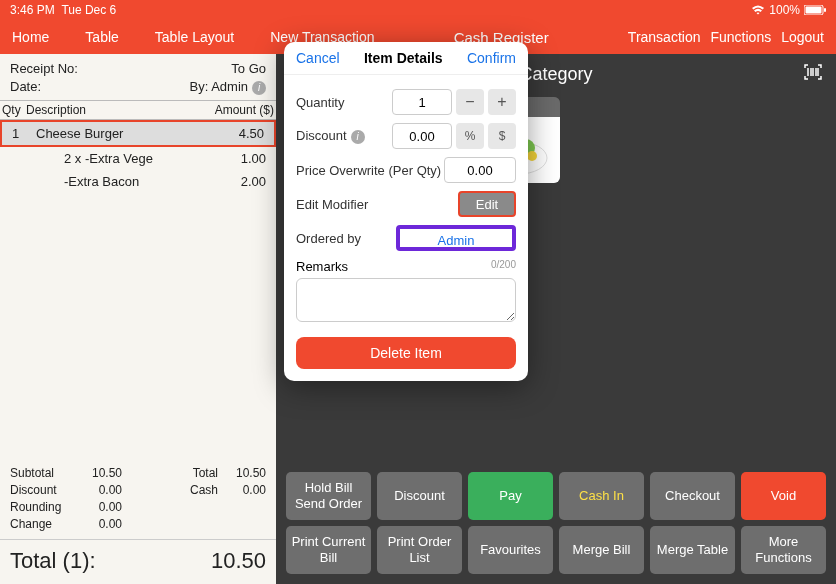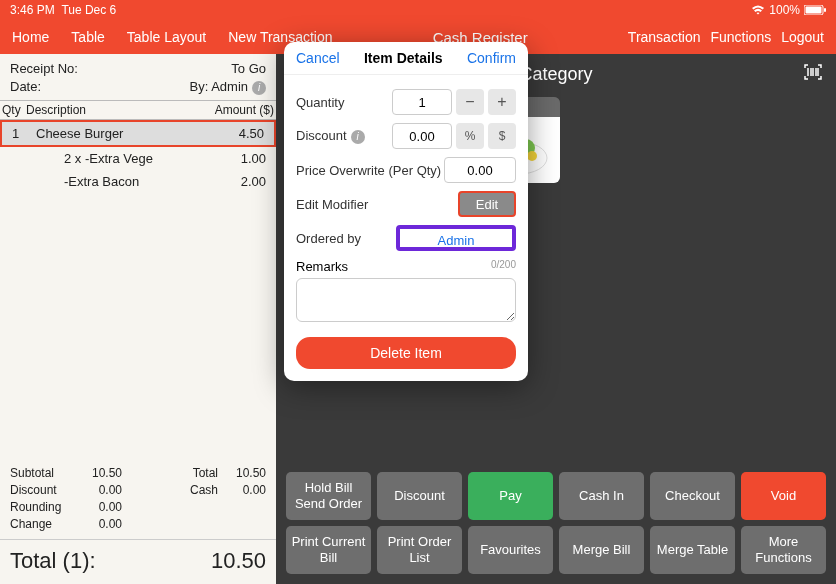--- a/index.html
+++ b/index.html
@@ -1,20 +1,20 @@
 <!DOCTYPE html>
 <html><head>
   <meta charset="utf-8">
   <style>
     *{margin:0;padding:0;box-sizing:border-box;font-family:-apple-system,Helvetica,Arial,sans-serif}
     body{width:836px;height:584px;background:#3a3a3a;overflow:hidden;position:relative}
     .status-bar{height:20px;background:#f0492f;color:#fff;display:flex;justify-content:space-between;align-items:center;padding:0 10px;font-size:12px}
     .status-right{display:flex;align-items:center;gap:4px}
     .nav-bar{height:34px;background:#f0492f;display:flex;align-items:center;padding:0 12px;color:#fff;font-size:14px}
-    .nav-left{display:flex;gap:22px}
+    .nav-left{display:flex;gap:36px}
     .nav-center{flex:1;text-align:center;font-size:15px}
     .nav-right{display:flex;gap:10px}
     .nav-item{cursor:pointer}
     .main{display:flex;height:530px}
     .receipt{width:276px;background:#f7f5f0;display:flex;flex-direction:column;font-size:13px;color:#222}
     .receipt-header{padding:6px 10px 4px}
     .receipt-row{display:flex;justify-content:space-between;line-height:18px}
     .info-icon{display:inline-flex;width:14px;height:14px;border-radius:50%;background:#aaa;color:#fff;align-items:center;justify-content:center;font-size:10px;font-style:italic;margin-left:4px}
     .receipt-cols{display:flex;padding:0 2px;border-top:1px solid #bbb;border-bottom:1px solid #bbb;font-size:12px;line-height:18px}
     .col-qty{width:24px}
@@ -32,38 +32,38 @@
     .category-header{text-align:center;color:#fff;font-size:18px;padding:10px 0 4px;position:relative}
     .barcode-icon{position:absolute;right:14px;top:10px;width:18px;height:18px}
     .cat-grid{display:flex;gap:14px;padding:8px 10px;flex-wrap:wrap}
     .cat-card{width:82px;border-radius:6px;overflow:hidden;background:#555}
     .cat-label{font-size:11px;color:#fff;padding:4px 6px;background:#6a6a6a}
     .cat-img{height:66px;background:#fff;display:flex;align-items:center;justify-content:center}
     .bottom-buttons{position:absolute;bottom:10px;left:10px;right:10px;display:grid;grid-template-columns:repeat(6,1fr);gap:6px}
     .btn{height:48px;border-radius:5px;background:#6e6e6e;color:#fff;display:flex;align-items:center;justify-content:center;text-align:center;font-size:13px;line-height:1.2;padding:4px;cursor:pointer}
     .btn.green{background:#3aaf5c}
     .btn.red{background:#f0492f}
-    .btn.disabled{color:#ffffff}
+    .btn.disabled{color:#fde047}
     .modal{position:absolute;left:284px;top:42px;width:244px;background:#fff;border-radius:10px;box-shadow:0 6px 30px rgba(0,0,0,0.4);padding:0;font-size:13px}
     .modal-head{display:flex;justify-content:space-between;align-items:center;padding:8px 12px;border-bottom:1px solid #eee}
     .modal-head .link{color:#1a73e8;font-size:14px;cursor:pointer}
     .modal-head .title{font-weight:600;font-size:14px}
     .modal-body{padding:6px 12px 12px}
     .mrow{display:flex;align-items:center;justify-content:space-between;margin:8px 0}
     .mrow label{flex:1;font-size:13px;color:#333}
     .qty-box{width:60px;height:26px;border:1px solid #ccc;border-radius:4px;text-align:center;font-size:13px}
     .step-btn{width:28px;height:26px;background:#e7e7e7;border-radius:4px;display:flex;align-items:center;justify-content:center;margin-left:4px;font-size:16px;color:#555;cursor:pointer}
     .small-btn{width:28px;height:26px;background:#e7e7e7;border-radius:4px;display:flex;align-items:center;justify-content:center;margin-left:4px;font-size:12px;color:#555;cursor:pointer}
     .val-box{width:72px;height:26px;border:1px solid #ccc;border-radius:4px;text-align:center;font-size:13px}
     .edit-btn{width:58px;height:26px;background:#8a8a8a;color:#fff;border-radius:4px;display:flex;align-items:center;justify-content:center;border:2px solid #e8442a;cursor:pointer;font-size:13px}
     .ordered-by{width:120px;height:26px;border:4px solid #6d28d9;border-radius:4px;color:#1a73e8;text-align:center;line-height:24px;font-size:13px}
     .remarks-head{display:flex;justify-content:space-between;margin-top:8px;font-size:13px}
     .remarks-head .count{font-size:10px;color:#999}
     .remarks-box{width:100%;height:44px;border:1px solid #ccc;border-radius:6px;margin-top:4px}
-    .delete-btn{width:100%;height:32px;background:#f0492f;color:#fff;border-radius:14px;display:flex;align-items:center;justify-content:center;margin-top:12px;font-size:14px;cursor:pointer}
+    .delete-btn{width:100%;height:32px;background:#f0492f;color:#fff;border-radius:8px;display:flex;align-items:center;justify-content:center;margin-top:12px;font-size:14px;cursor:pointer}
     svg{display:block}
   </style>
 </head>
 <body>
 
 <div class="status-bar">
   <div><span>3:46 PM</span>&nbsp;&nbsp;<span>Tue Dec 6</span></div>
   <div class="status-right">
     <span>
       <svg width="14" height="10" viewBox="0 0 14 10">

